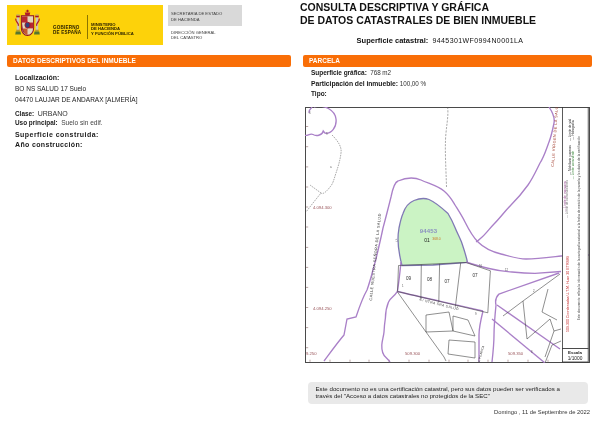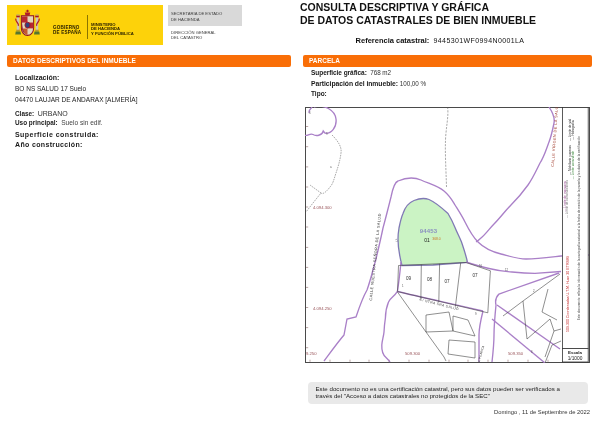--- a/index.html
+++ b/index.html
@@ -49,21 +49,21 @@
 
   <div class="abs b" style="left:84.5px; top:18px; font-size:4.2px; line-height:4.8px; color:#2b2100;">MINISTERIO<br>DE HACIENDA<br>Y FUNCIÓN PÚBLICA</div>
 </div>
 
 <div class="abs" style="left:167.5px; top:4.7px; width:74px; height:21px; background:#d9d9d9;">
   <div class="abs" style="left:3.5px; top:6.8px; font-size:4.2px; line-height:5.2px; color:#3c3c3c;">SECRETARÍA DE ESTADO<br>DE HACIENDA</div>
 </div>
 <div class="abs" style="left:171px; top:30px; font-size:4.2px; line-height:5px; color:#3c3c3c;">DIRECCIÓN GENERAL<br>DEL CATASTRO</div>
 
 <div class="abs b" style="left:300px; top:1px; width:280px; text-align:left; font-size:10.5px; line-height:13.4px; color:#111;">CONSULTA DESCRIPTIVA Y GRÁFICA<br>DE DATOS CATASTRALES DE BIEN INMUEBLE</div>
-<div class="abs" style="left:300px; top:35.5px; width:280px; text-align:center; font-size:7.5px; color:#111;"><span class="b">Referencia catastral:</span>&nbsp;&nbsp;<span style="font-size:7px; letter-spacing:0.4px;">9445301WF0994N0001LA</span></div>
+<div class="abs" style="left:300px; top:35.5px; width:280px; text-align:center; font-size:7.5px; color:#111;"><span class="b">Superficie catastral:</span>&nbsp;&nbsp;<span style="font-size:7px; letter-spacing:0.4px;">9445301WF0994N0001LA</span></div>
 
 <div class="orangebar" style="left:7px; width:284px;">DATOS DESCRIPTIVOS DEL INMUEBLE</div>
 <div class="orangebar" style="left:303px; width:289px;">PARCELA</div>
 
 <div class="abs b" style="left:15px; top:73.5px; font-size:7px; color:#1a1a1a;">Localización:</div>
 <div class="abs" style="left:15px; top:85.2px; font-size:6.5px; color:#222;">BO NS SALUD 17 Suelo</div>
 <div class="abs" style="left:15px; top:95.6px; font-size:6.5px; color:#222;">04470 LAUJAR DE ANDARAX [ALMERÍA]</div>
 <div class="abs" style="left:15px; top:110px; font-size:6.4px; color:#1a1a1a;"><span class="b">Clase:</span>&nbsp; <span style="font-size:7px; color:#333;">URBANO</span></div>
 <div class="abs" style="left:15px; top:119.1px; font-size:6.4px; color:#1a1a1a;"><span class="b">Uso principal:</span>&nbsp; <span style="font-size:6.6px; color:#444;">Suelo sin edif.</span></div>
 <div class="abs b" style="left:15px; top:131.4px; font-size:7px; letter-spacing:0.45px; color:#1a1a1a;">Superficie construida:</div>

